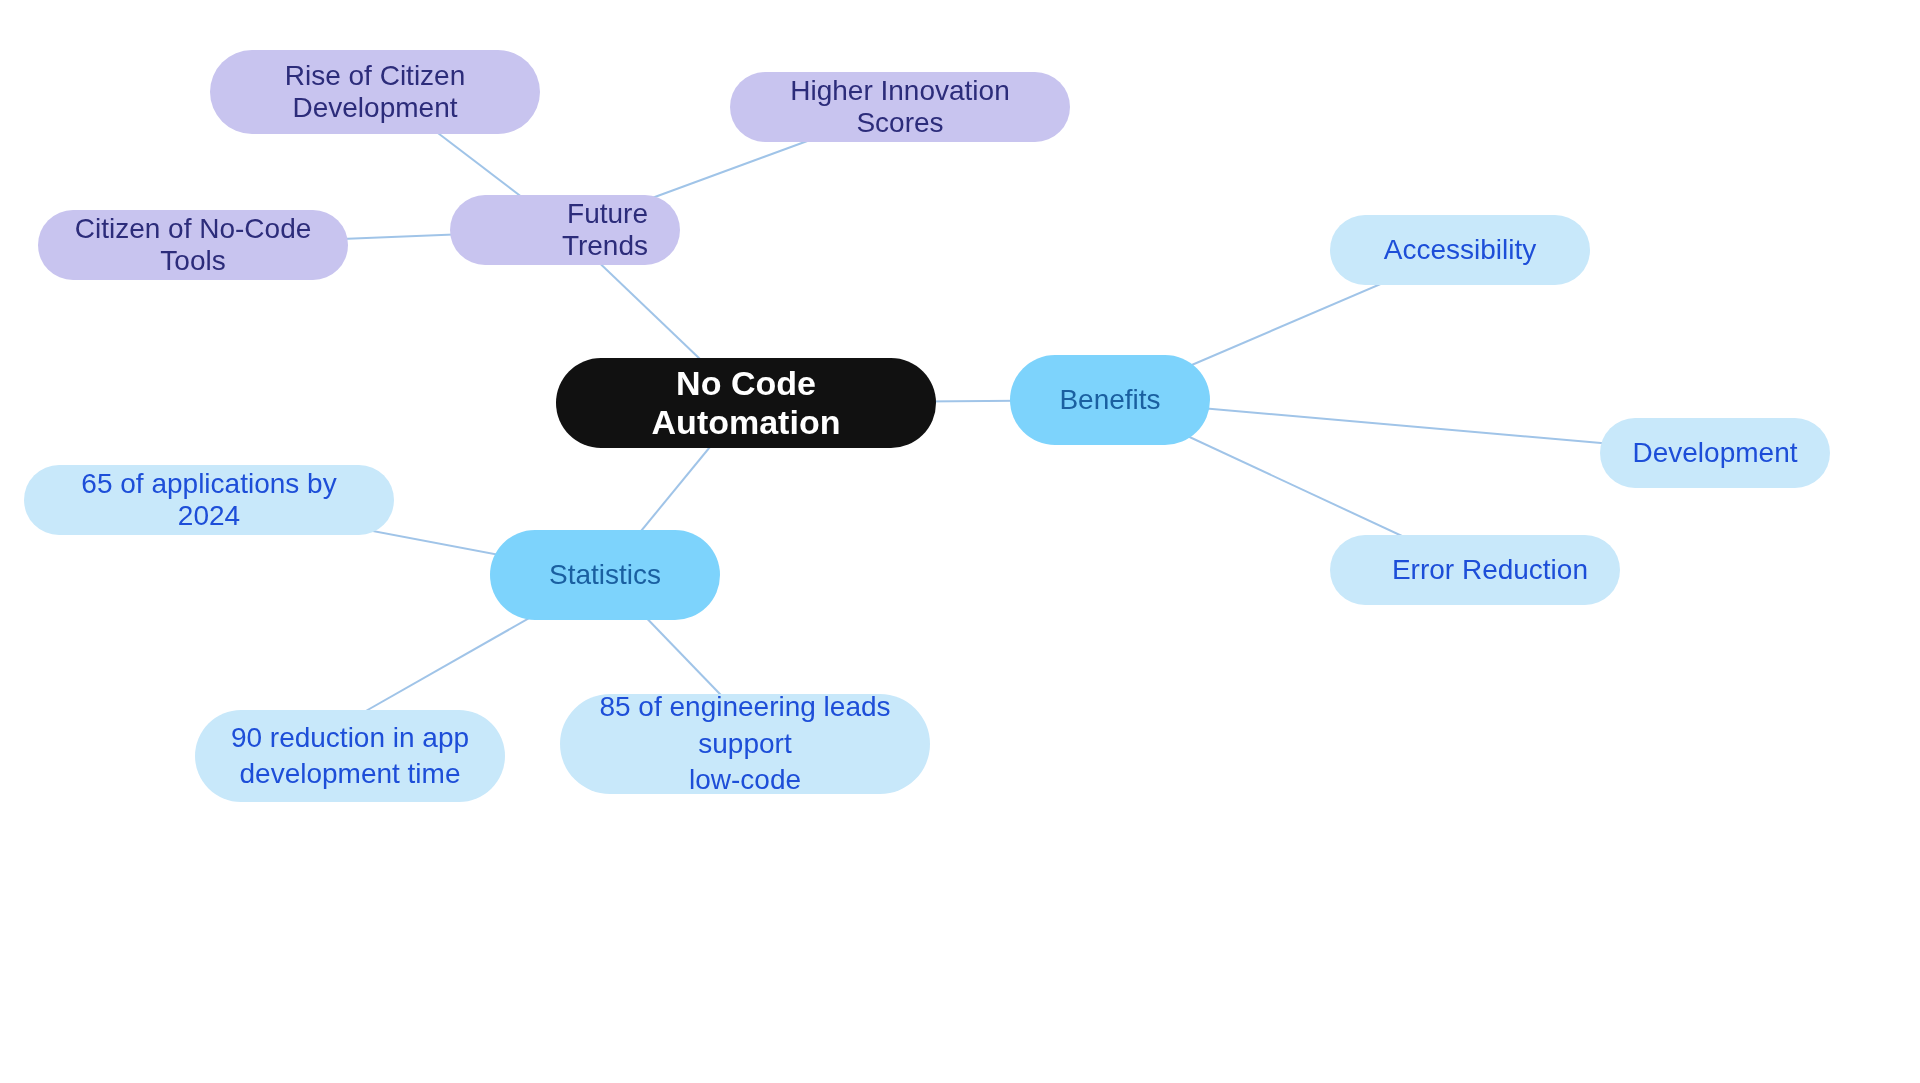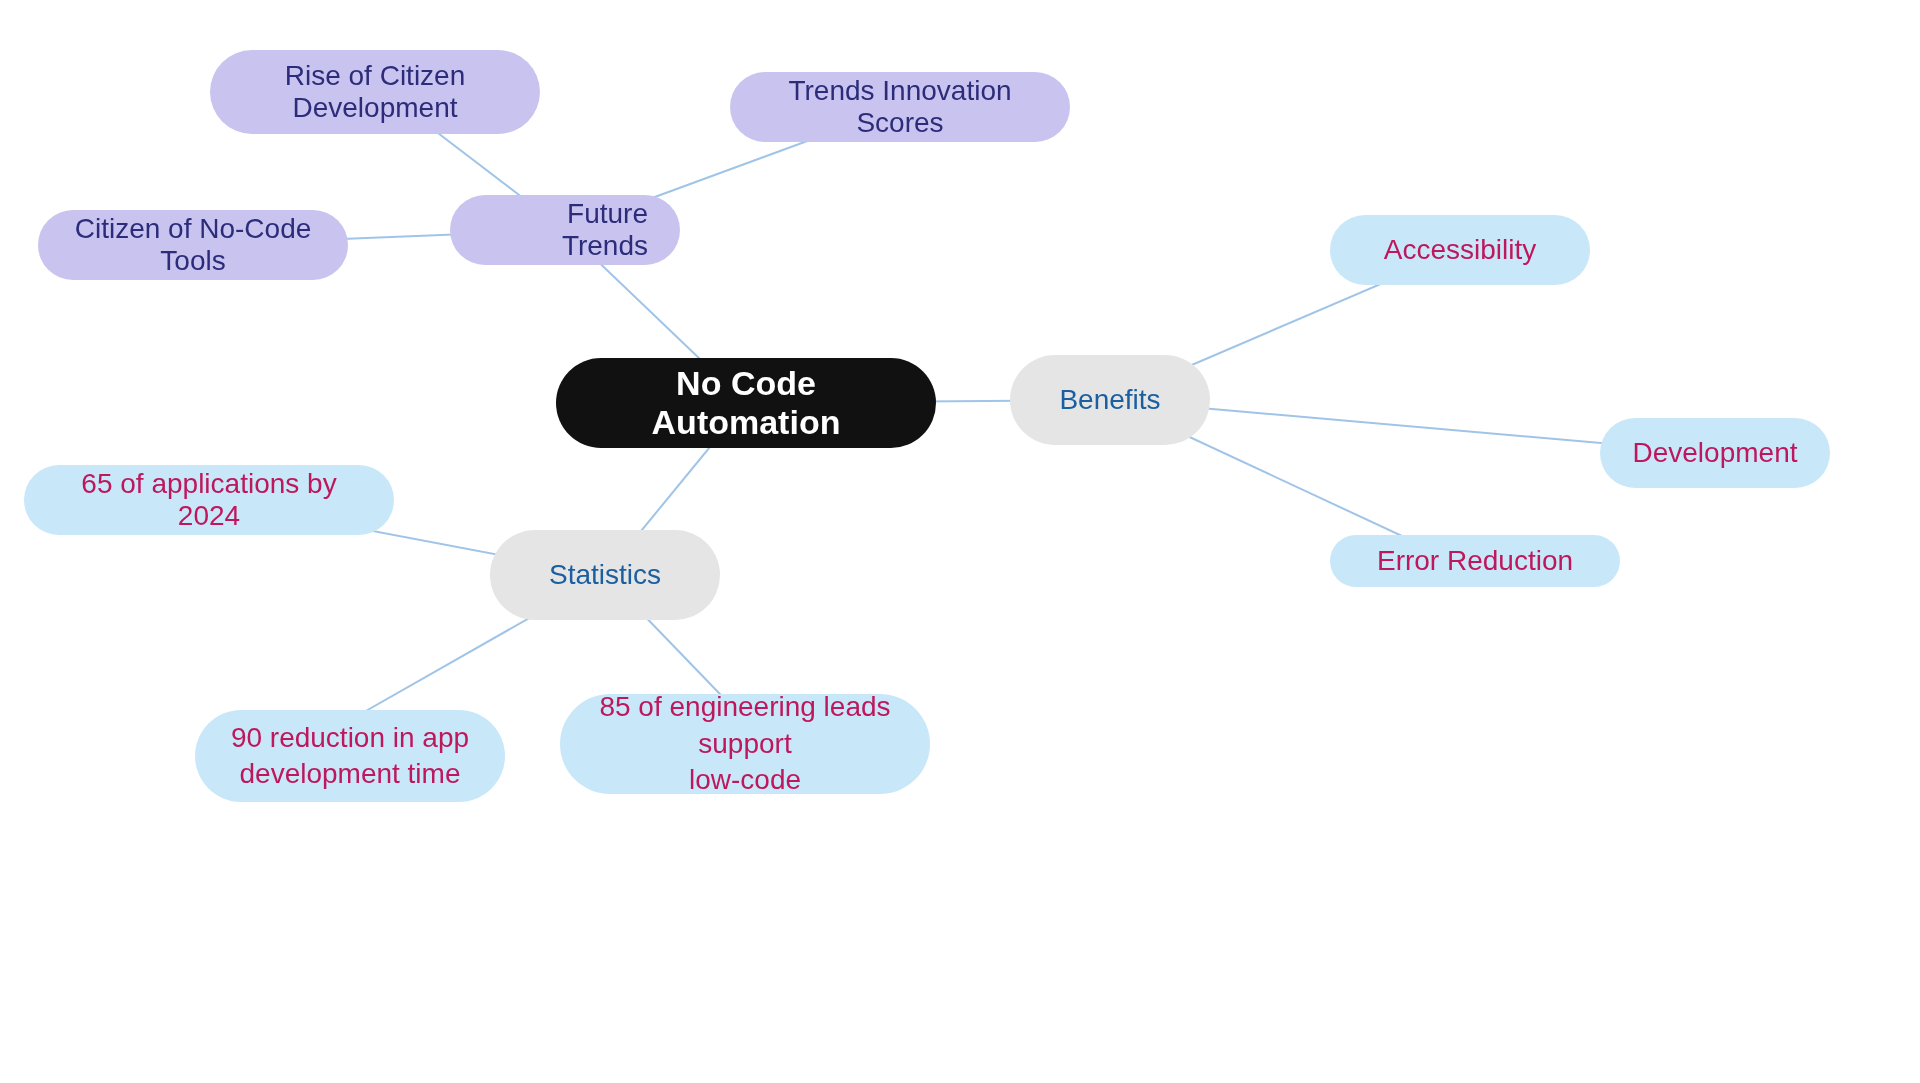--- a/index.html
+++ b/index.html
@@ -43,27 +43,27 @@
       width: 380px;
       height: 90px;
     }
 
     .node-purple {
       background: #c8c4ef;
       color: #2c2c7a;
     }
 
     .node-blue-mid {
-      background: #e5e5e5;
+      background: #7dd3fc;
       color: #1a5fa0;
     }
 
     .node-blue-light {
       background: #c8e8fa;
-      color: #be185d;
+      color: #1d4ed8;
     }
 
     .node-label {
       line-height: 1.3;
     }
   </style>
 </head>
 <body>
 
 <svg class="connections" id="svg-lines">
@@ -91,36 +91,36 @@
 
 <div class="node node-purple" style="left: 210px; top: 50px; width: 330px; height: 84px;">
   <span>Rise of Citizen Development</span>
 </div>
 
 <div class="node node-purple" style="left: 38px; top: 210px; width: 310px; height: 70px;">
   <span>Citizen of No-Code Tools</span>
 </div>
 
 <div class="node node-purple" style="left: 730px; top: 72px; width: 340px; height: 70px;">
-  <span>Trends Innovation Scores</span>
+  <span>Higher Innovation Scores</span>
 </div>
 
 <div class="node node-blue-mid" style="left: 1010px; top: 355px; width: 200px; height: 90px;">
   <span>Benefits</span>
 </div>
 
 <div class="node node-blue-light" style="left: 1330px; top: 215px; width: 260px; height: 70px;">
   <span>Accessibility</span>
 </div>
 
 <div class="node node-blue-light" style="left: 1600px; top: 418px; width: 230px; height: 70px;">
   <span>Development</span>
 </div>
 
-<div class="node node-blue-light" style="left: 1330px; top: 535px; width: 290px; height: 52px;">
+<div class="node node-blue-light" style="left: 1330px; top: 535px; width: 290px; height: 70px; justify-content: flex-end;">
   <span>Error Reduction</span>
 </div>
 
 <div class="node node-blue-mid" style="left: 490px; top: 530px; width: 230px; height: 90px;">
   <span>Statistics</span>
 </div>
 
 <div class="node node-blue-light" style="left: 24px; top: 465px; width: 370px; height: 70px;">
   <span>65 of applications by 2024</span>
 </div>

